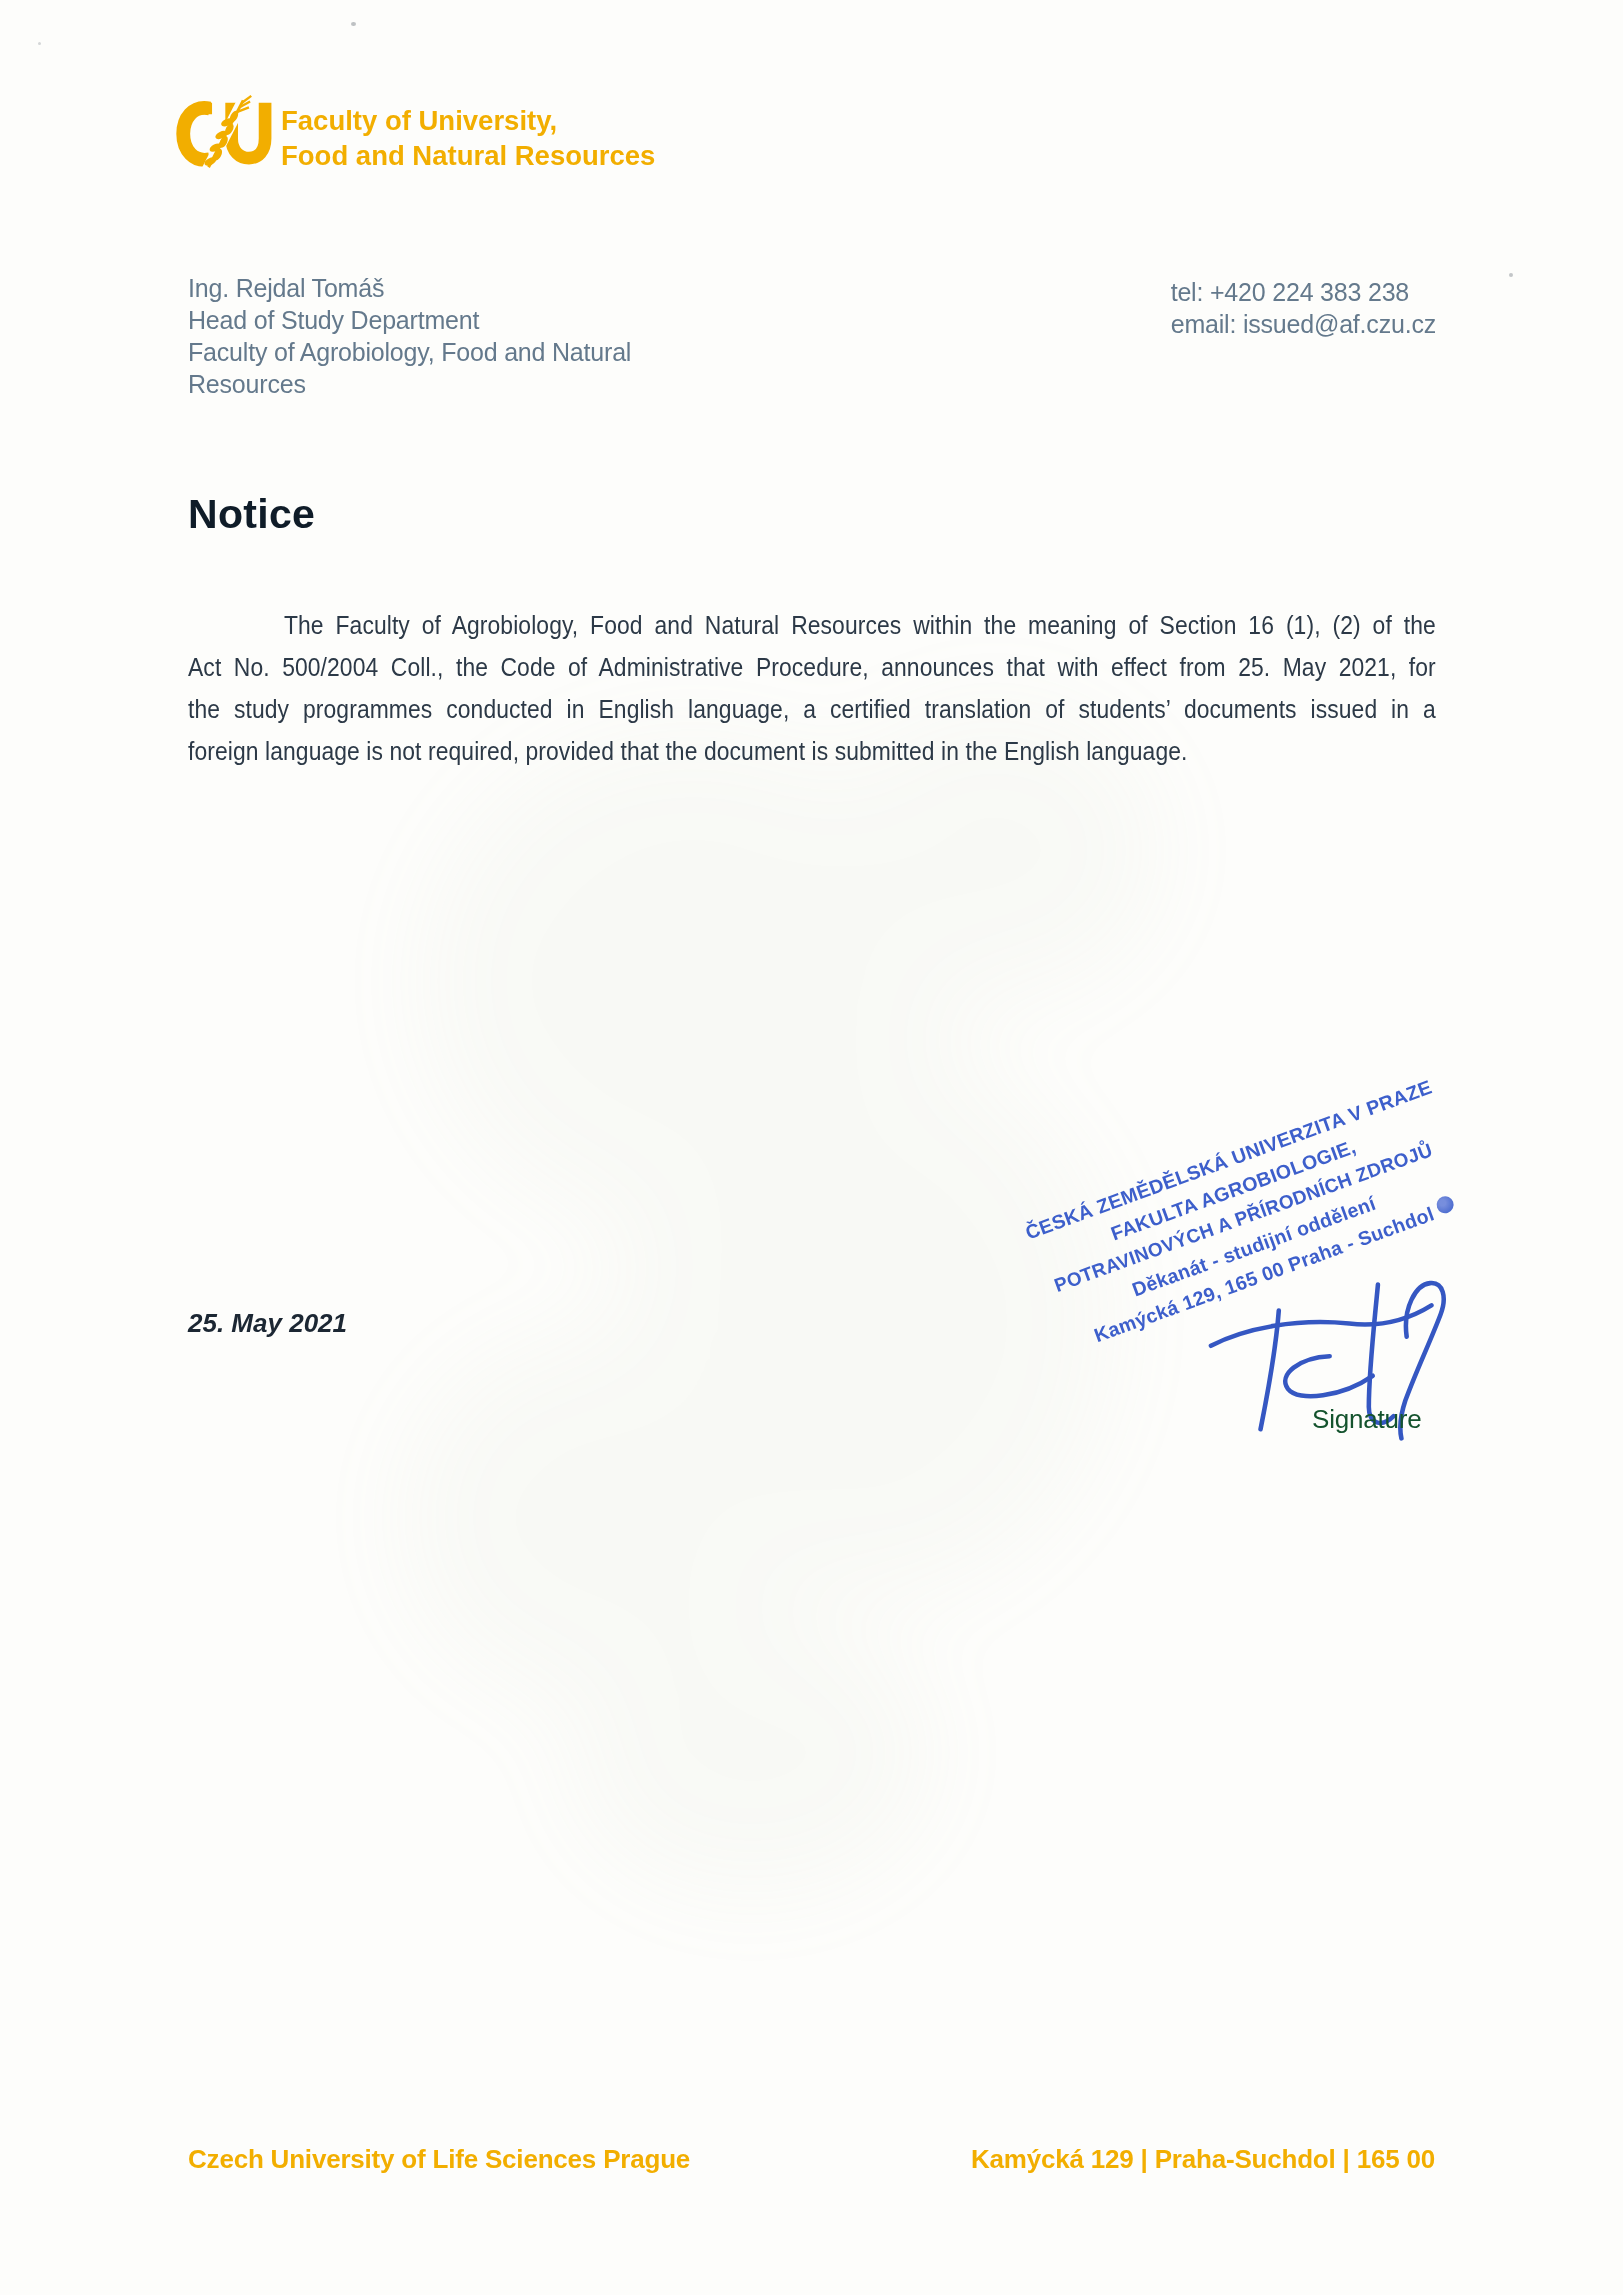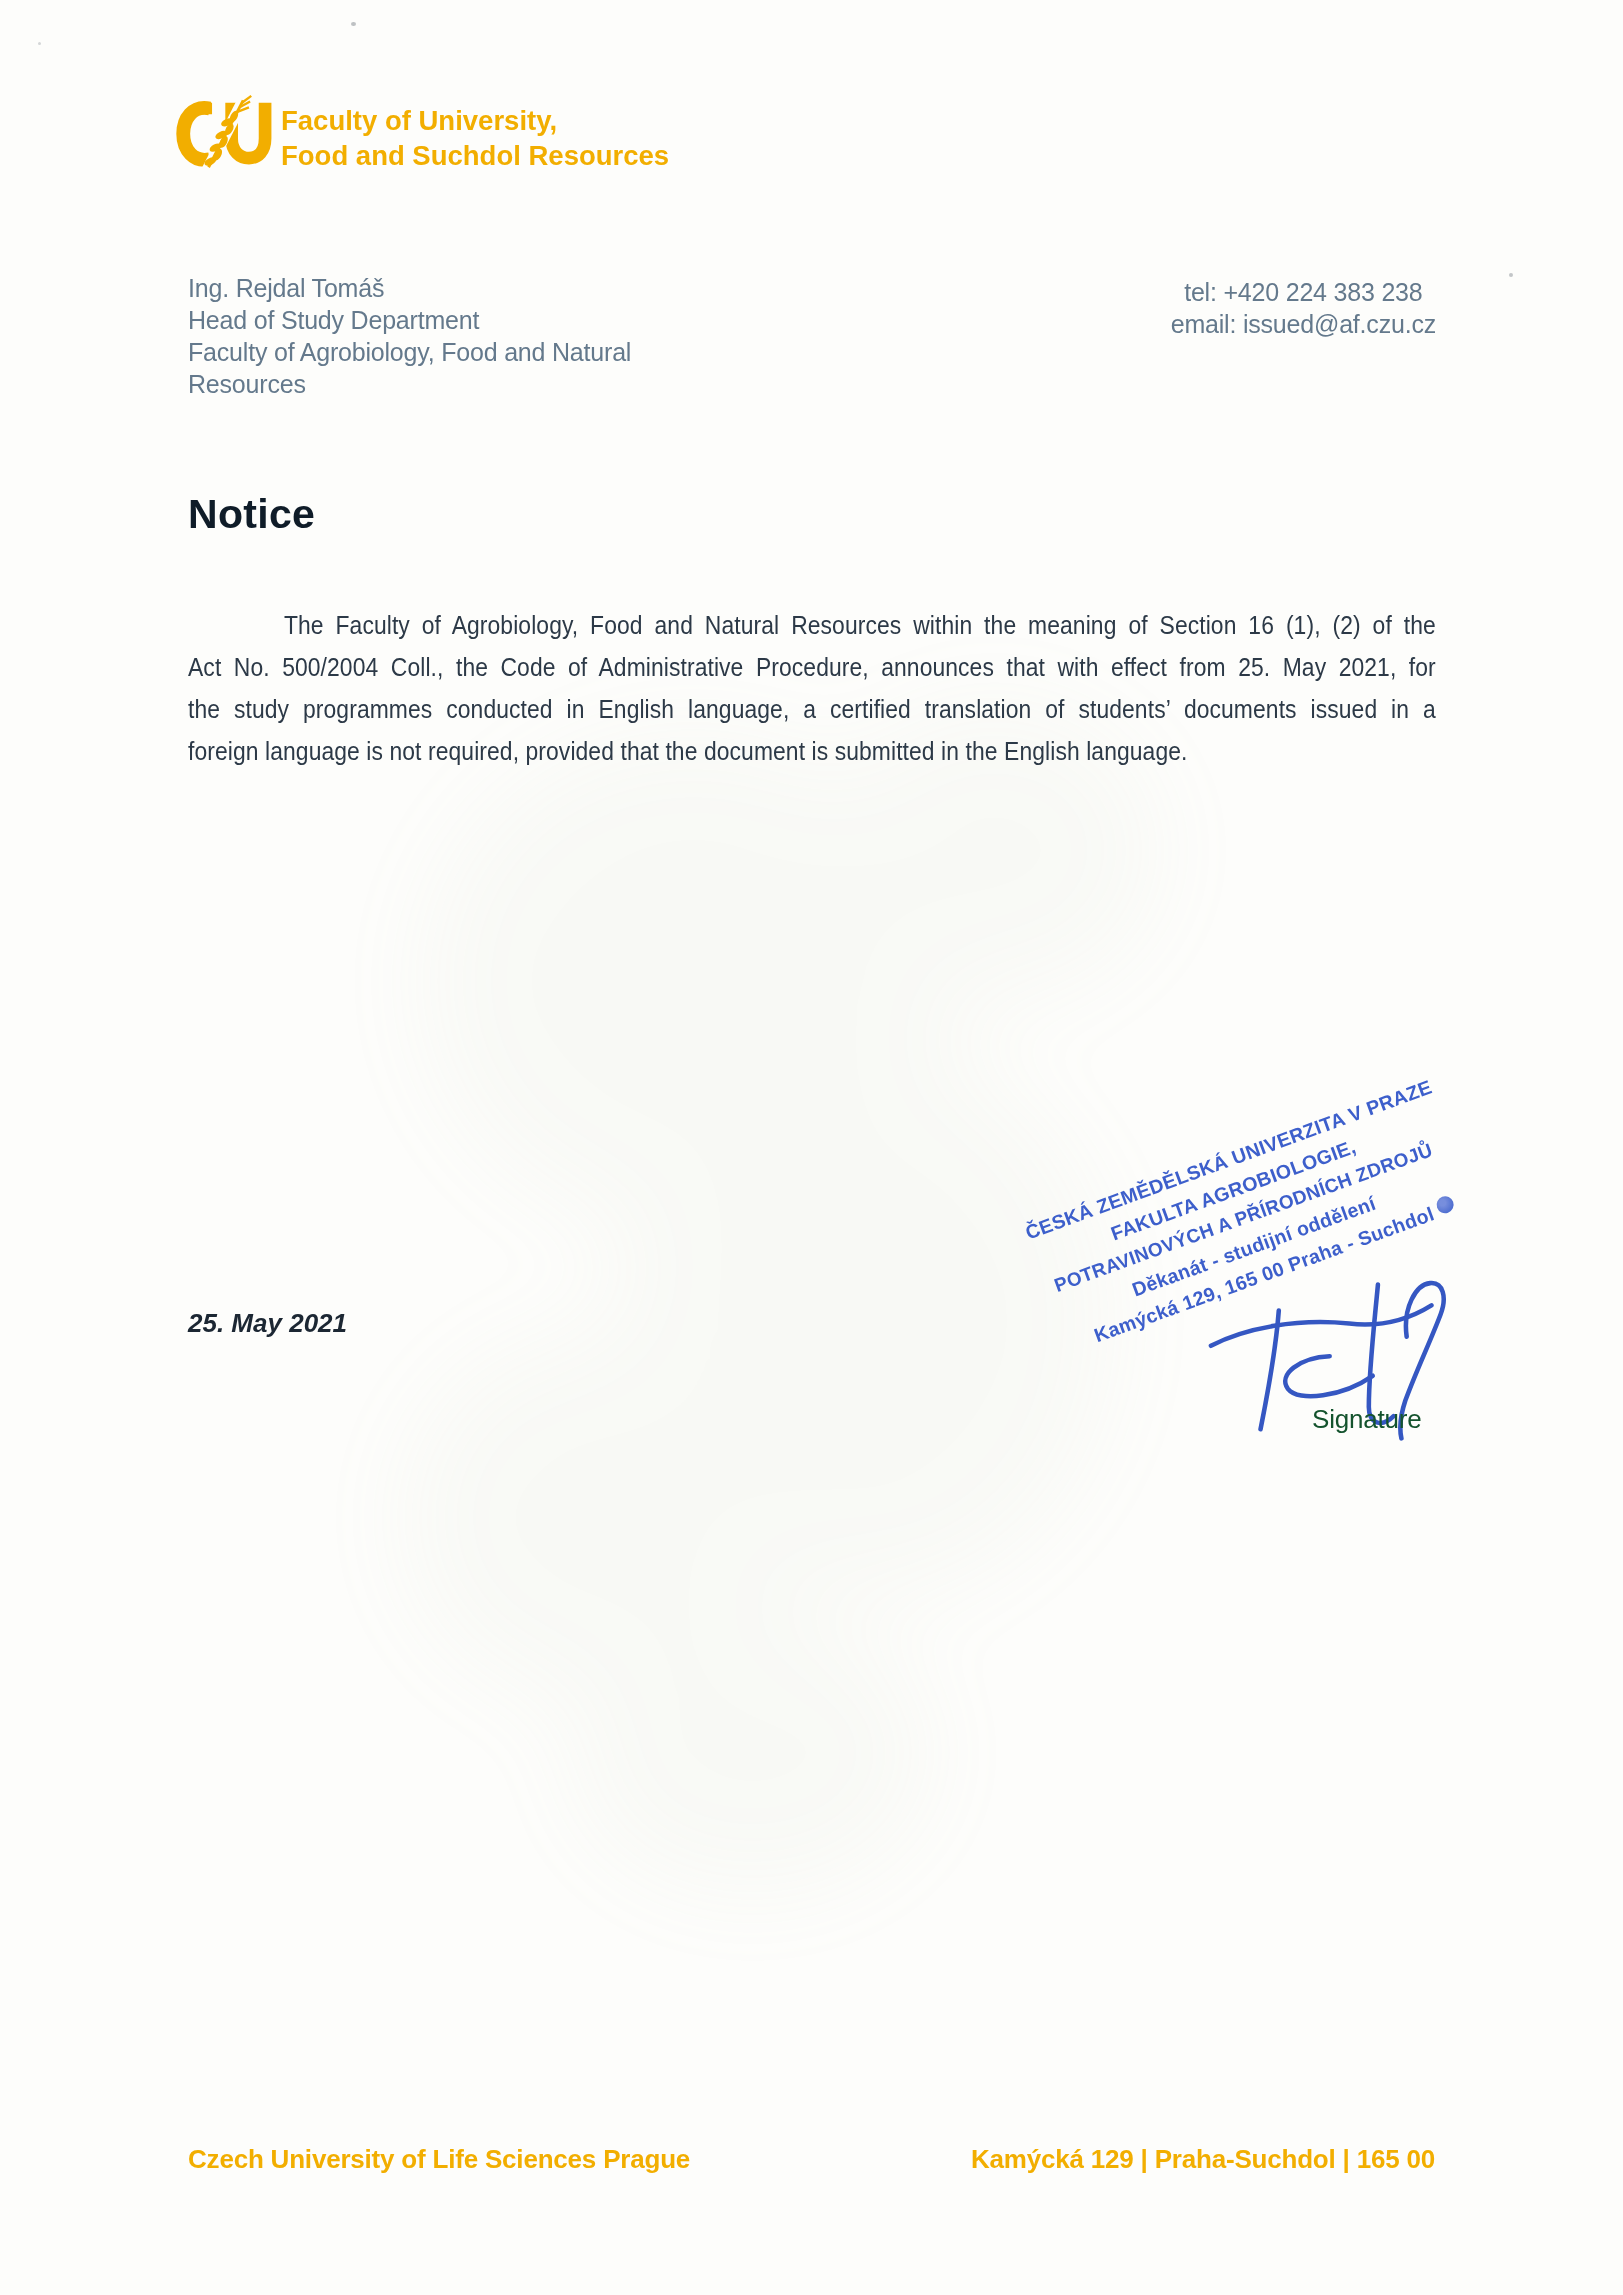--- a/index.html
+++ b/index.html
@@ -17,21 +17,21 @@
     font-size:27.5px;line-height:35px;font-weight:600;
     color:var(--brand-yellow);letter-spacing:0px;
   }
   
   .sender-block{
     position:absolute;left:188px;top:272px;
     font-size:25px;line-height:32px;color:var(--contact-gray);
     letter-spacing:-0.2px;
   }
   .contact-block{
-    position:absolute;right:187px;top:276px;text-align:center;
+    position:absolute;right:187px;top:276px;text-align:left;
     font-size:25px;line-height:32px;color:var(--contact-gray);
     letter-spacing:-0.2px;
   }
   
   .notice-heading{
     position:absolute;left:188px;top:491px;
     font-size:41px;font-weight:700;color:var(--heading);letter-spacing:0.3px;
   }
   .notice-body{
     position:absolute;left:188px;top:604px;width:1418px;
@@ -131,21 +131,21 @@
       <ellipse cx="82" cy="70" rx="6" ry="11" transform="rotate(64 82 70)"></ellipse>
       <ellipse cx="86" cy="82" rx="6" ry="11" transform="rotate(28 86 82)"></ellipse>
       <ellipse cx="72" cy="92" rx="6" ry="11" transform="rotate(64 72 92)"></ellipse>
       <ellipse cx="76" cy="104" rx="6" ry="11" transform="rotate(28 76 104)"></ellipse>
       <ellipse cx="63" cy="116" rx="6" ry="11" transform="rotate(64 63 116)"></ellipse>
     </g>
   </svg>
 
   <div class="logo-text">
     <div>Faculty of University,</div>
-    <div>Food and Suchdol Resources</div>
+    <div>Food and Natural Resources</div>
   </div>
 
   <div class="sender-block">
     <div>Ing. Rejdal Tomáš</div>
     <div>Head of Study Department</div>
     <div>Faculty of Agrobiology, Food and Natural</div>
     <div>Resources</div>
   </div>
 
   <div class="contact-block">

